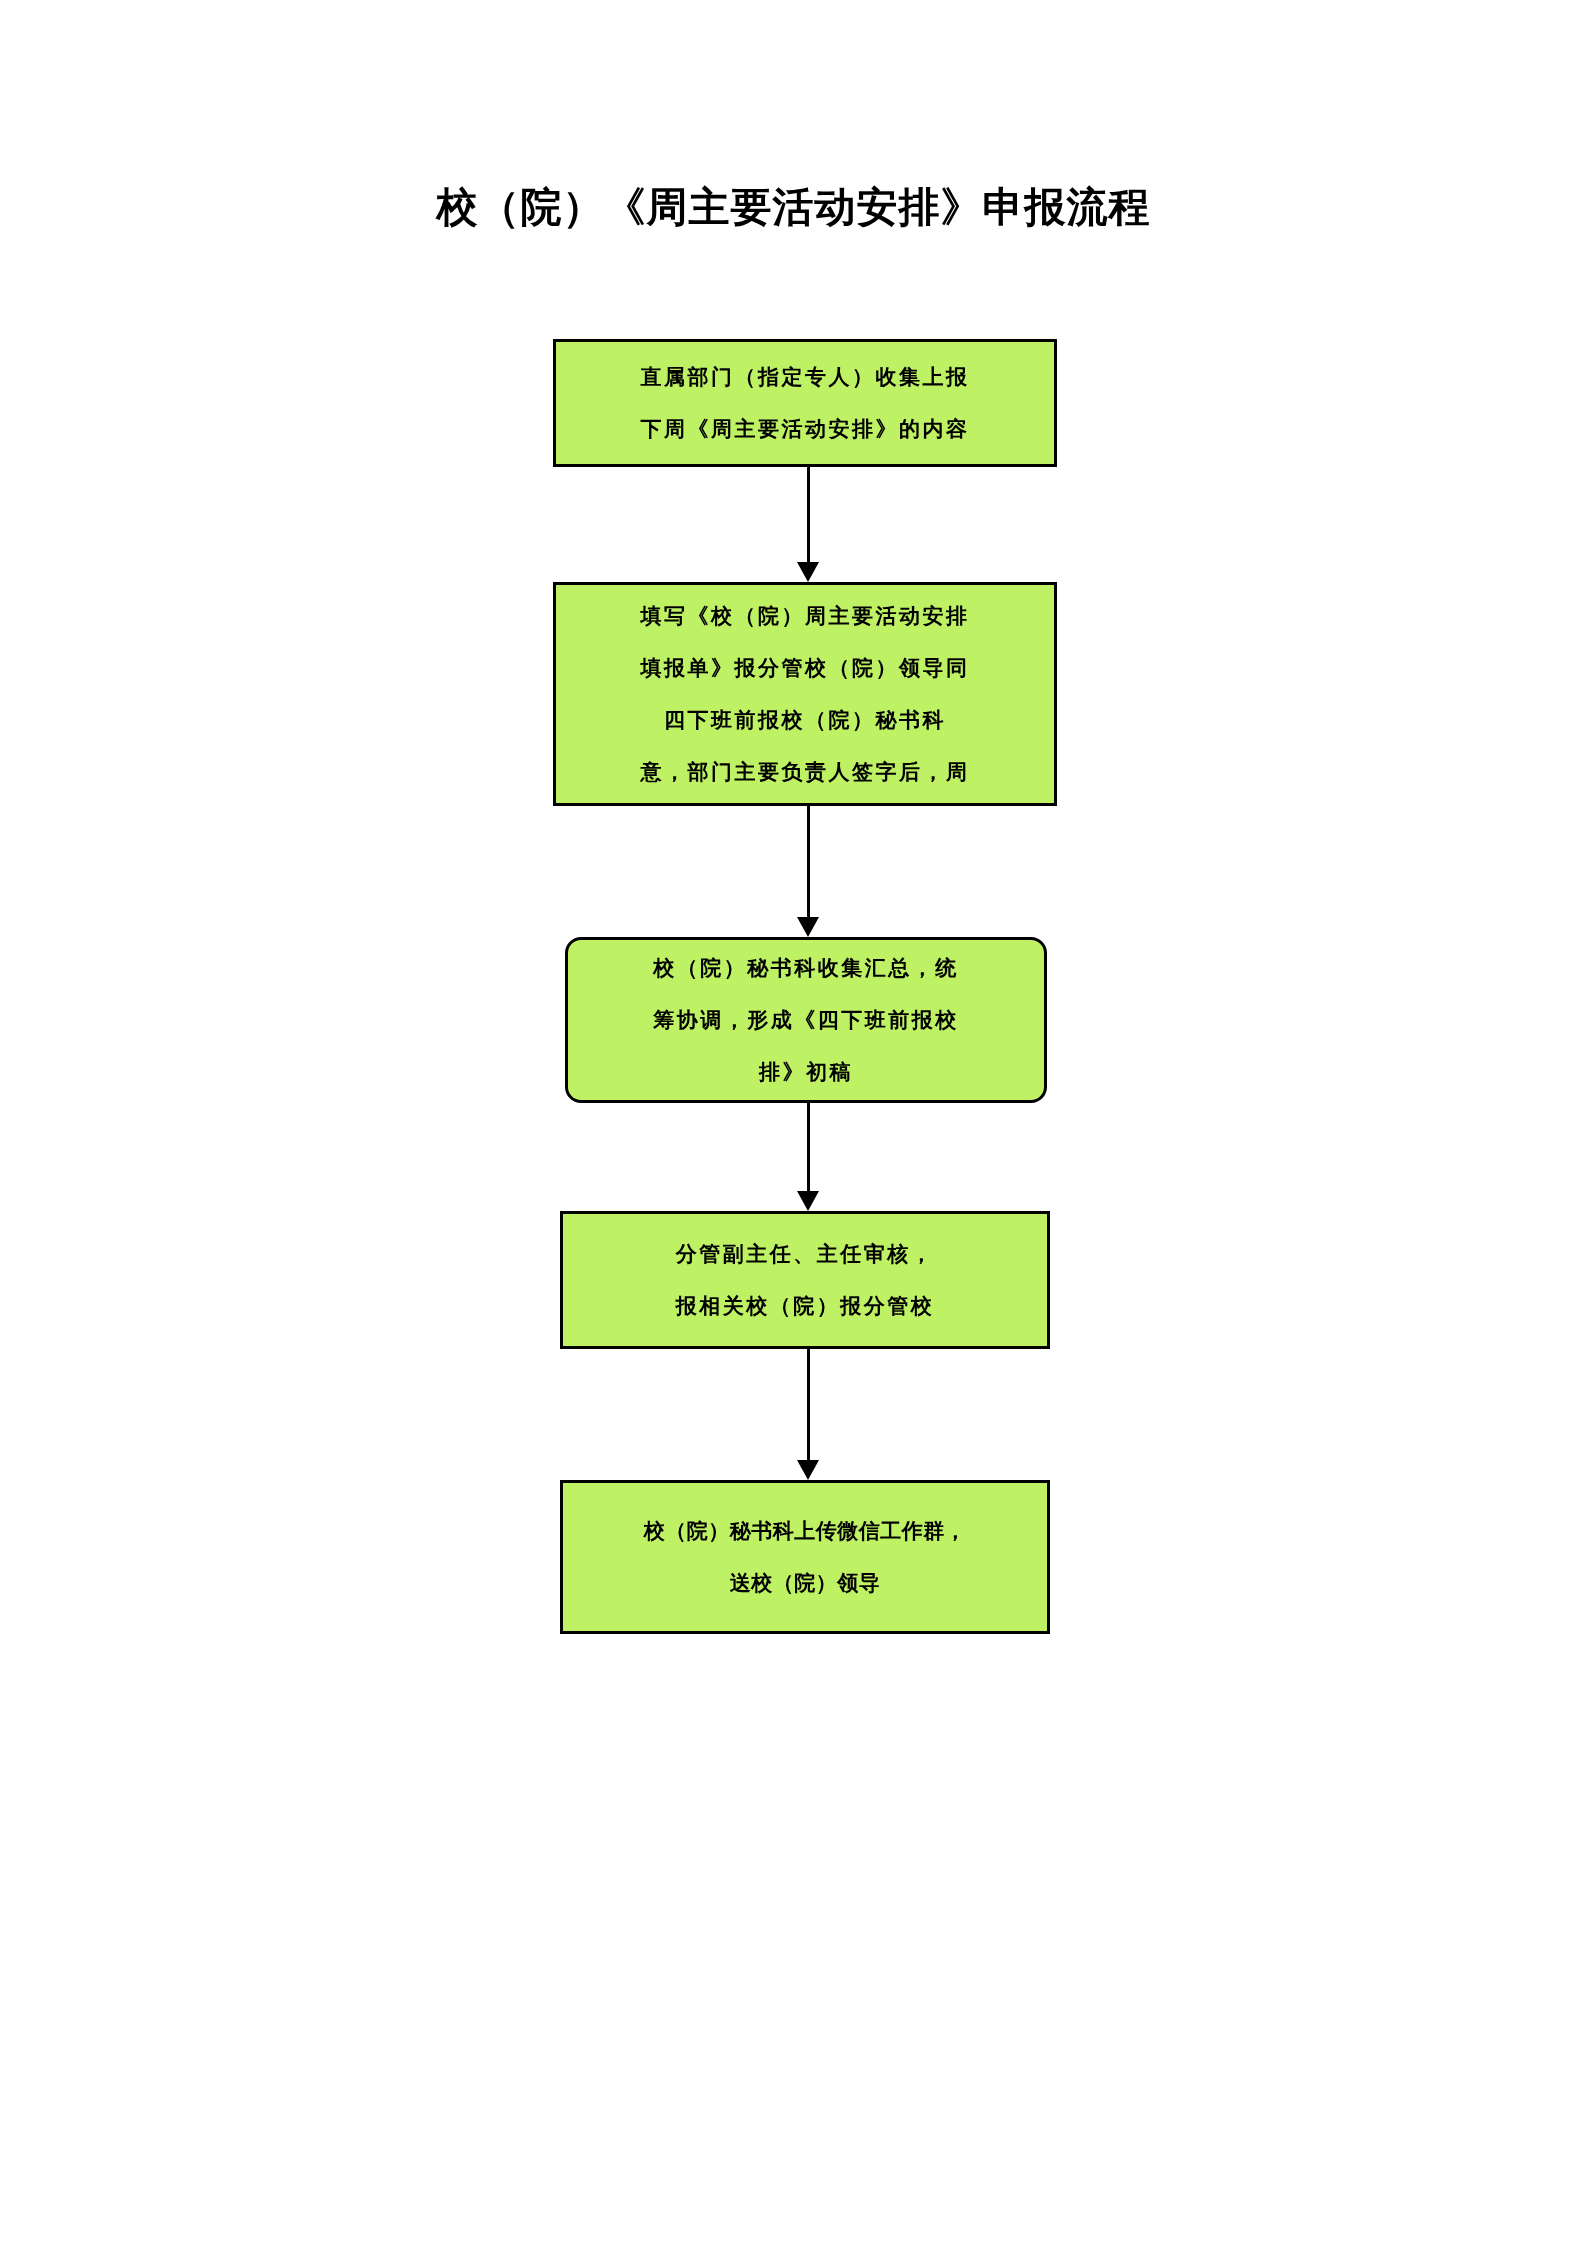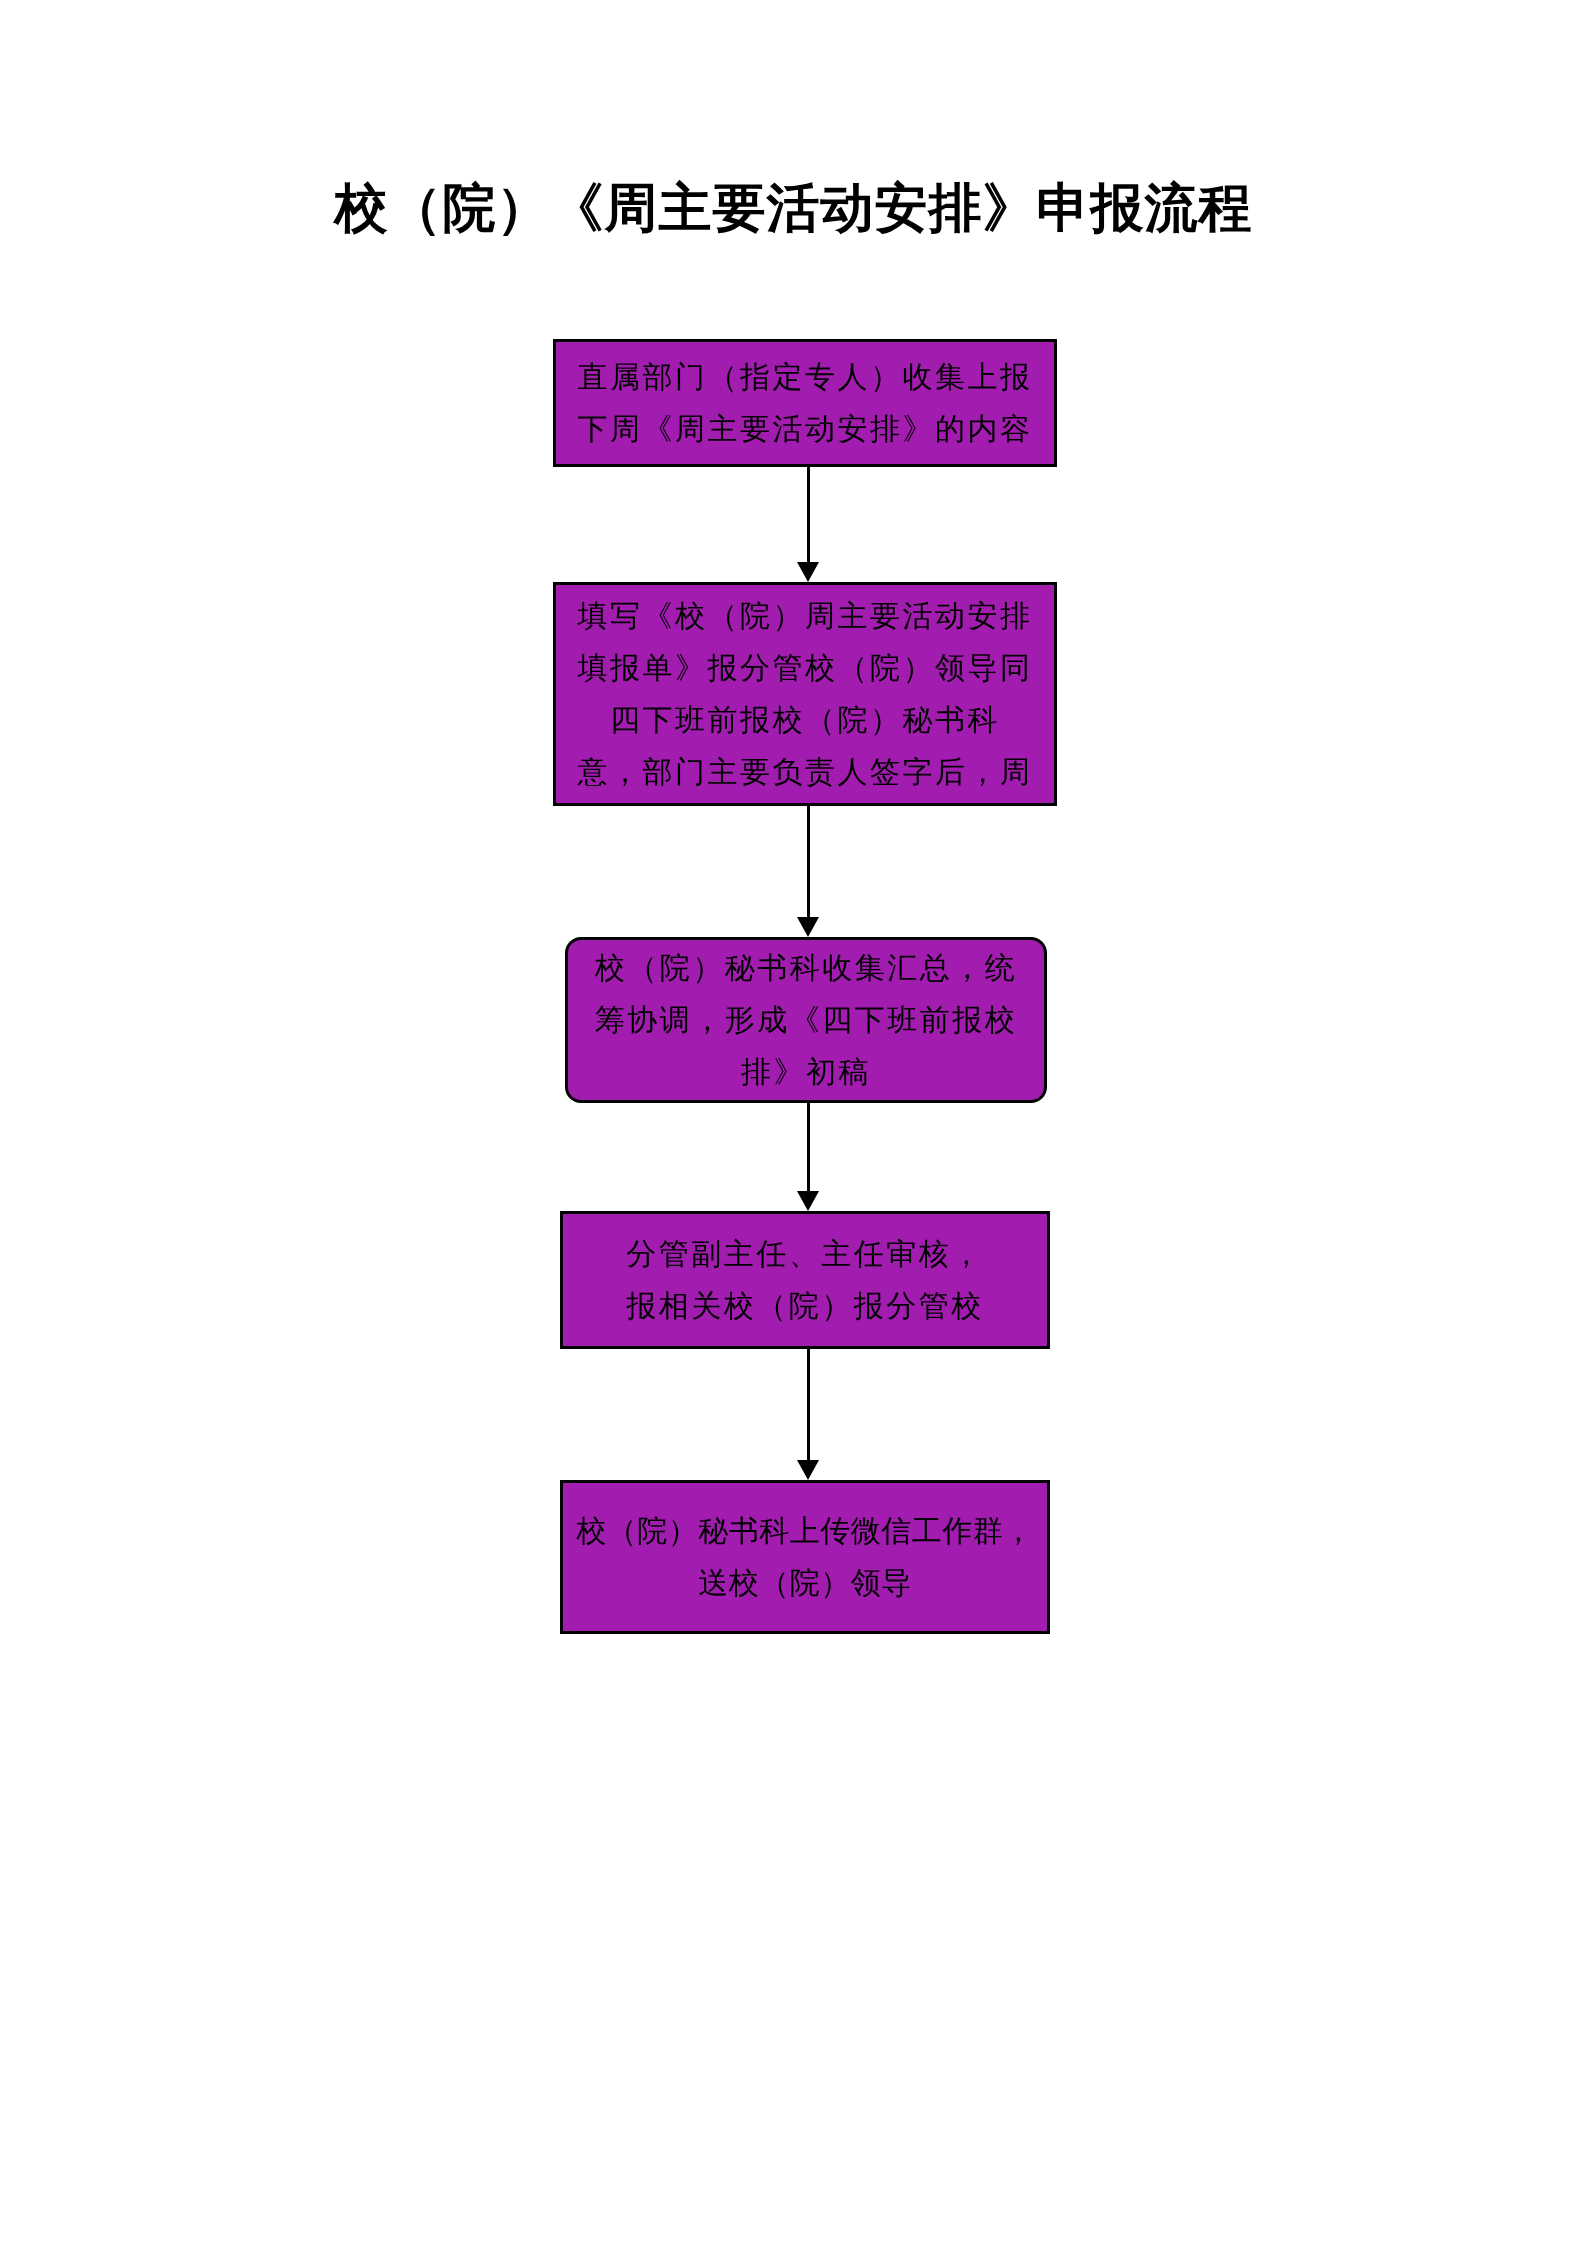--- a/index.html
+++ b/index.html
@@ -25,49 +25,49 @@
 
   
   .doc-title {
     position: absolute;
     left: 0;
     top: 176px;
     width: 1587px;
     text-align: center;
     font-family: "DejaVu Serif", "Liberation Serif", serif;
     font-weight: bold;
-    font-size: 53px;
+    font-size: 41px;
     line-height: 62px;
     letter-spacing: 1px;
     color: #000000;
     white-space: nowrap;
   }
 
   
   .flow {
     position: absolute;
     left: 0;
     top: 0;
     width: 1587px;
     height: 2245px;
   }
 
   .node {
     position: absolute;
     box-sizing: border-box;
     border: 3px solid #000000;
-    background: #a21caf;
+    background: #bef264;
     display: flex;
     flex-direction: column;
     align-items: center;
     justify-content: center;
     color: #000000;
     font-family: "DejaVu Serif", "Liberation Serif", serif;
-    font-weight: normal;
-    font-size: 30px;
+    font-weight: bold;
+    font-size: 21px;
     line-height: 52px;
     letter-spacing: 2.5px;
     text-align: center;
   }
   .node .line {
     display: block;
     white-space: nowrap;
   }
 
   

